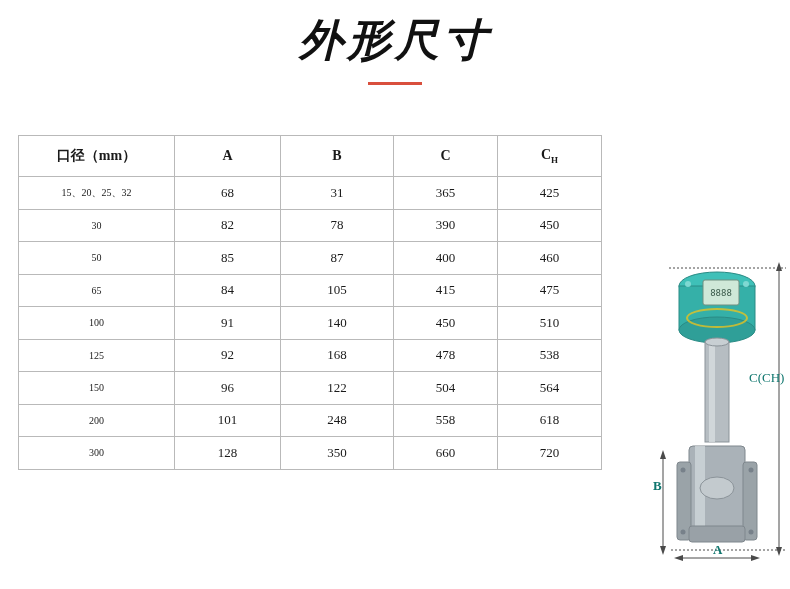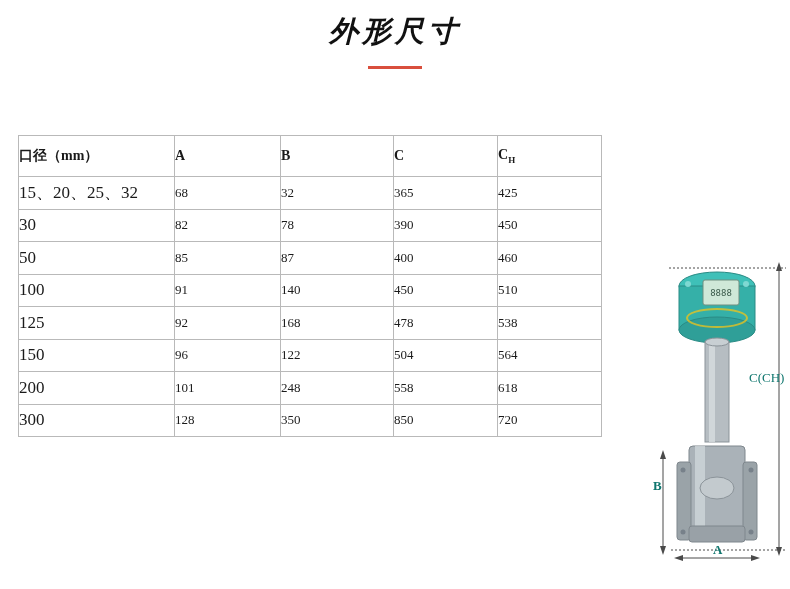--- a/index.html
+++ b/index.html
@@ -16,21 +16,21 @@
     overflow: hidden;
   }
   .page {
     position: relative;
     width: 790px;
     height: 589px;
   }
   .title {
     text-align: center;
     font-family: "Liberation Sans", sans-serif;
-    font-size: 29px;
+    font-size: 44px;
     font-weight: bold;
     font-style: italic;
     color: #111;
     letter-spacing: 4px;
     padding-top: 16px;
     line-height: 1.1;
   }
   .title-rule {
     width: 54px;
     height: 3px;
@@ -44,37 +44,37 @@
     width: 578px;
   }
   table.dim-table {
     border-collapse: collapse;
     width: 578px;
     table-layout: fixed;
   }
   table.dim-table th,
   table.dim-table td {
     border: 1px solid #b9b9b9;
-    text-align: left;
+    text-align: center;
     font-size: 13px;
     color: #1a1a1a;
     height: 31.5px;
     padding: 0;
     font-family: "Liberation Serif", serif;
   }
   table.dim-table thead th {
     font-weight: bold;
     font-size: 14px;
     height: 40px;
   }
   table.dim-table thead th.col-first {
     font-size: 14px;
   }
   table.dim-table td.col-first {
-    font-size: 17px;
+    font-size: 10px;
     margin-left: 12px;
   }
   .sub {
     font-size: 9px;
     vertical-align: sub;
   }
   
   .product {
     position: absolute;
     left: 631px;
@@ -124,39 +124,46 @@
           <th style="width:105px">A</th>
           <th style="width:112px">B</th>
           <th style="width:103px">C</th>
           <th style="width:103px"><span>C</span><span class="sub">H</span></th>
         </tr>
       </thead>
       <tbody id="table-body">
           <tr>
             <td class="col-first">15、20、25、32</td>
             <td>68</td>
-            <td>32</td>
+            <td>31</td>
             <td>365</td>
             <td>425</td>
           </tr>
           <tr>
             <td class="col-first">30</td>
             <td>82</td>
             <td>78</td>
             <td>390</td>
             <td>450</td>
           </tr>
           <tr>
             <td class="col-first">50</td>
             <td>85</td>
             <td>87</td>
             <td>400</td>
             <td>460</td>
           </tr>
           <tr>
+            <td class="col-first">65</td>
+            <td>84</td>
+            <td>105</td>
+            <td>415</td>
+            <td>475</td>
+          </tr>
+          <tr>
             <td class="col-first">100</td>
             <td>91</td>
             <td>140</td>
             <td>450</td>
             <td>510</td>
           </tr>
           <tr>
             <td class="col-first">125</td>
             <td>92</td>
             <td>168</td>
@@ -174,21 +181,21 @@
             <td class="col-first">200</td>
             <td>101</td>
             <td>248</td>
             <td>558</td>
             <td>618</td>
           </tr>
           <tr>
             <td class="col-first">300</td>
             <td>128</td>
             <td>350</td>
-            <td>850</td>
+            <td>660</td>
             <td>720</td>
           </tr>
         </tbody>
     </table>
   </div>
 
   <div class="product">
     <svg class="prod-svg" width="175" height="320" viewBox="0 0 175 320">
 
       <g stroke="#4a4a4a" stroke-width="1" fill="none">

